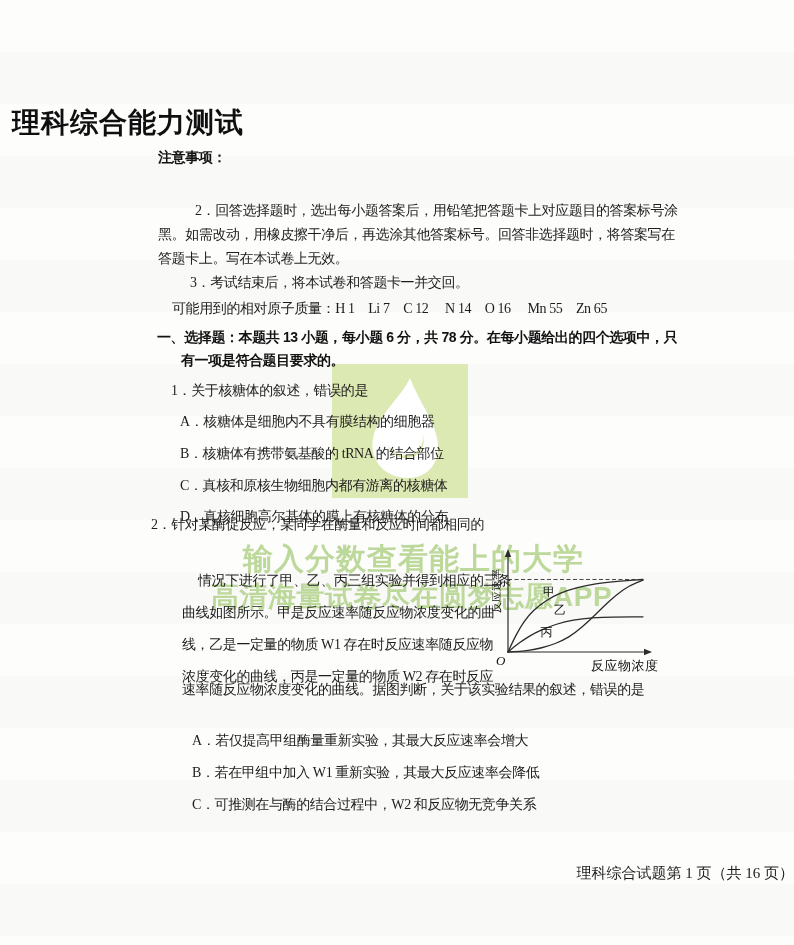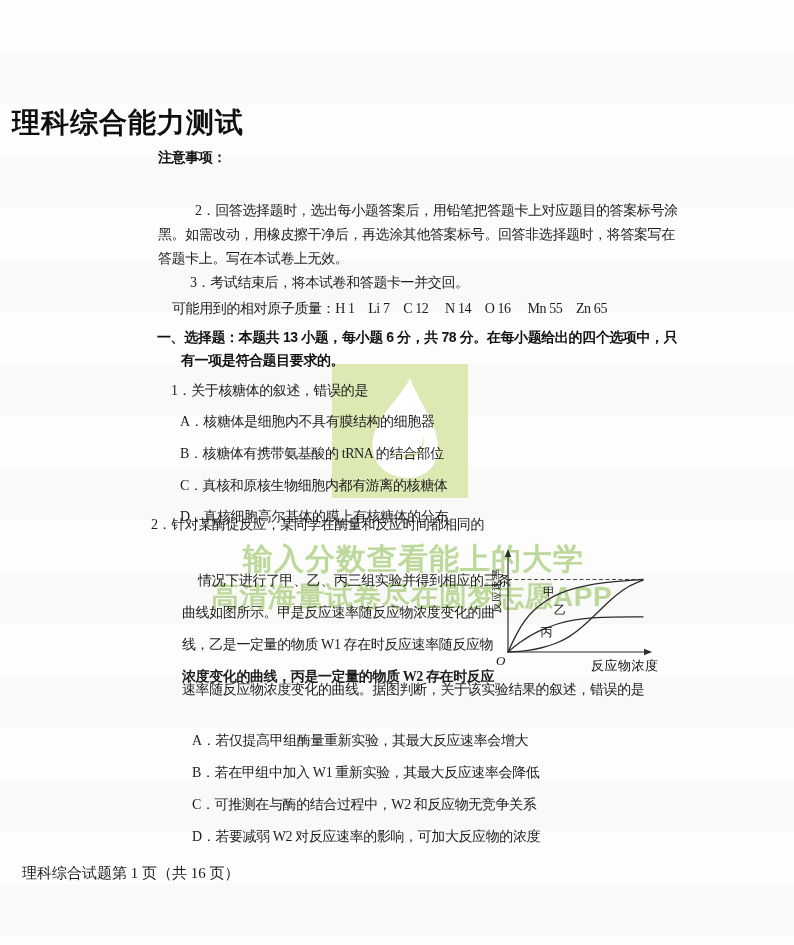--- a/index.html
+++ b/index.html
@@ -5,21 +5,21 @@
   html,body{margin:0;padding:0;}
   body{width:794px;height:945px;background:#ffffff;overflow:hidden;}
   .page{position:relative;width:794px;height:945px;
         background:repeating-linear-gradient(180deg,#fdfdfc 0 52px,#f9f9f7 52px 104px);
         font-family:"Liberation Serif","DejaVu Serif",serif;}
   .line{position:absolute;white-space:pre;font-size:14px;letter-spacing:-0.4px;color:#1c1c1c;z-index:3;}
   .hei{font-family:"Liberation Sans","DejaVu Sans",sans-serif;font-weight:700;color:#121212;}
   .title{position:absolute;top:104px;left:0;width:100%;text-align:left;font-size:28px;font-weight:700;
          font-family:"Liberation Sans","DejaVu Sans",sans-serif;color:#0f0f0f;letter-spacing:1px;
          z-index:3;padding-left:12px;box-sizing:border-box;}
-  .footer{position:absolute;top:864px;left:0;width:100%;text-align:left;font-size:15px;color:#1c1c1c;
+  .footer{position:absolute;top:864px;left:0;width:100%;text-align:right;font-size:15px;color:#1c1c1c;
           z-index:3;padding-left:22px;box-sizing:border-box;}
   .wm-logo{position:absolute;left:332px;top:364px;width:136px;height:134px;z-index:1;background:#dce9b2;}
   .wm-text{position:absolute;font-family:"Liberation Sans","DejaVu Sans",sans-serif;font-weight:700;
            opacity:.8;z-index:1;white-space:pre;color:#aed084;margin-top:40px;}
   .wm1{left:243px;top:499px;font-size:30px;letter-spacing:1px;}
   .wm2{left:211px;top:538px;font-size:28px;letter-spacing:.5px;}
   .chart{position:absolute;left:492px;top:547px;width:180px;height:130px;z-index:2;}
   .ax{stroke:#2b2b2b;stroke-width:1.2;}
   .axf{fill:#2b2b2b;}
   .clab{font-size:12px;fill:#111;font-family:"Liberation Serif","DejaVu Serif",serif;}
@@ -56,26 +56,25 @@
   <div class="line" style="left:171px;top:382px;">1．关于核糖体的叙述，错误的是</div>
   <div class="line" style="left:180px;top:413px;">A．核糖体是细胞内不具有膜结构的细胞器</div>
   <div class="line" style="left:180px;top:445px;">B．核糖体有携带氨基酸的 tRNA 的结合部位</div>
   <div class="line" style="left:180px;top:477px;">C．真核和原核生物细胞内都有游离的核糖体</div>
   <div class="line" style="left:180px;top:508px;">D．真核细胞高尔基体的膜上有核糖体的分布</div>
 
   <div class="line" style="left:151px;top:516px;">2．针对某酶促反应，某同学在酶量和反应时间都相同的</div>
   <div class="line" style="left:198px;top:572px;">情况下进行了甲、乙、丙三组实验并得到相应的三条</div>
   <div class="line" style="left:182px;top:604px;">曲线如图所示。甲是反应速率随反应物浓度变化的曲</div>
   <div class="line" style="left:182px;top:636px;">线，乙是一定量的物质 W1 存在时反应速率随反应物</div>
-  <div class="line" style="left:182px;top:668px;font-weight:bold;">浓度变化的曲线，丙是一定量的物质 W2 存在时反应</div>
+  <div class="line" style="left:182px;top:668px;">浓度变化的曲线，丙是一定量的物质 W2 存在时反应</div>
   <div class="line" style="left:182px;top:681px;">速率随反应物浓度变化的曲线。据图判断，关于该实验结果的叙述，错误的是</div>
   <div class="line" style="left:192px;top:732px;">A．若仅提高甲组酶量重新实验，其最大反应速率会增大</div>
   <div class="line" style="left:192px;top:764px;">B．若在甲组中加入 W1 重新实验，其最大反应速率会降低</div>
   <div class="line" style="left:192px;top:796px;">C．可推测在与酶的结合过程中，W2 和反应物无竞争关系</div>
-  <div class="line" style="left:192px;top:828px;">D．若要减弱 W2 对反应速率的影响，可加大反应物的浓度</div>
 
   <svg class="chart" viewBox="0 0 180 130">
     <g>
       <line class="ax" x1="16" y1="105" x2="16" y2="7"></line>
       <polygon class="axf" points="16,2 12.8,10 19.2,10"></polygon>
       <line class="ax" x1="16" y1="105" x2="156" y2="105"></line>
       <polygon class="axf" points="160,105 152,101.8 152,108.2"></polygon>
     </g>
     <text class="clab small" transform="translate(8,66) rotate(-90)">反应速率</text>
     <text class="clab xl" x="99" y="123">反应物浓度</text>

